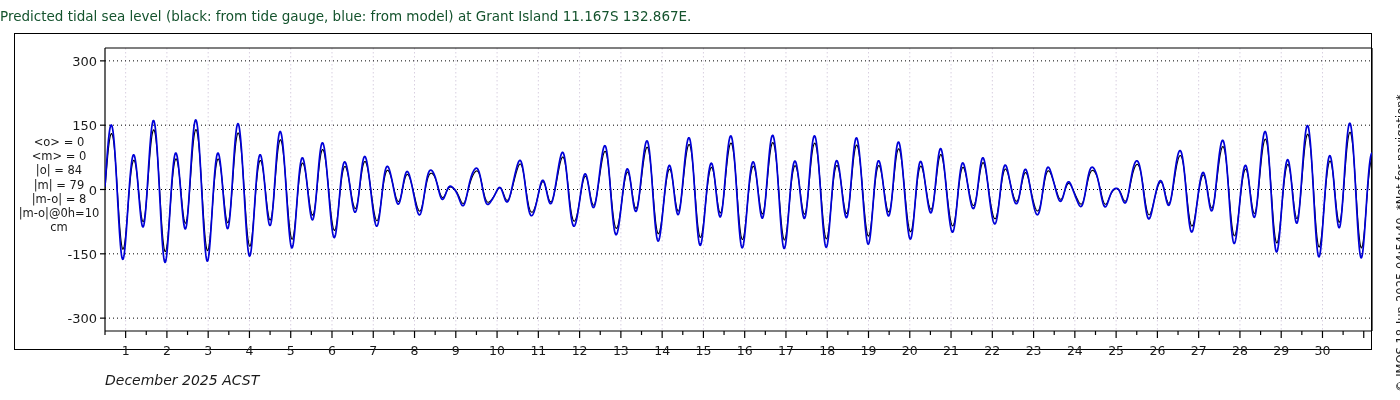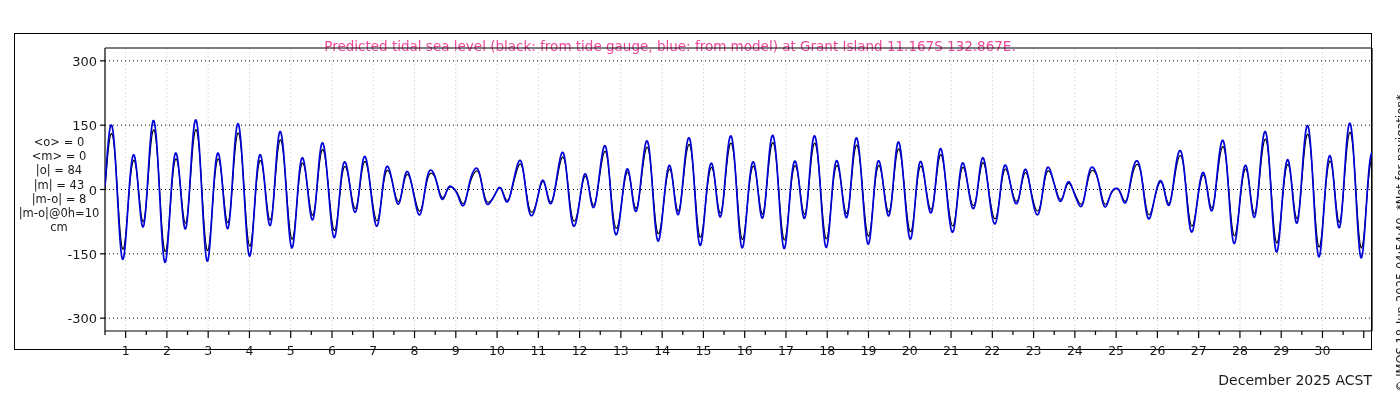--- a/index.html
+++ b/index.html
@@ -18,25 +18,24 @@
   #figure {
     position: relative;
     width: 1400px;
     height: 400px;
   }
   #chart-title {
     position: absolute;
     left: 0;
     top: 8px;
     width: 1340px;
-    text-align: center;
+    text-align: left;
     font-size: 13.5px;
-    color: #ec4899;
-    white-space: nowrap;
-    margin-top: 30px;
+    color: #14532d;
+    white-space: nowrap;
   }
   #outer-frame {
     position: absolute;
     left: 14px;
     top: 33px;
     width: 1358px;
     height: 317px;
     border: 1px solid #000000;
     box-sizing: border-box;
   }
@@ -57,23 +56,24 @@
   #plot-svg {
     position: absolute;
     left: 0;
     top: 0;
   }
   #xaxis-title {
     position: absolute;
     left: 105px;
     top: 372px;
     width: 1267px;
-    text-align: right;
+    text-align: left;
     font-size: 14px;
     color: #1a1a1a;
+    font-style: italic;
   }
   #credit {
     position: absolute;
     right: 1px;
     top: 0;
     width: 22px;
     height: 400px;
   }
   #credit span {
     display: block;
@@ -103,21 +103,21 @@
 <div id="figure">
 
   <div id="chart-title">Predicted tidal sea level (black: from tide gauge, blue: from model) at Grant Island 11.167S 132.867E.</div>
 
   <div id="outer-frame"></div>
 
   <div id="stats-block">
       <div>&lt;o&gt; = 0</div>
       <div>&lt;m&gt; = 0</div>
       <div>|o| = 84</div>
-      <div>|m| = 43</div>
+      <div>|m| = 79</div>
       <div>|m-o| = 8</div>
       <div>|m-o|@0h=10</div>
       <div>cm</div>
     </div>
 
   <svg id="plot-svg" width="1400" height="400">
     <defs>
         <clipPath id="plotclip">
           <rect x="105" y="48" width="1267" height="283"></rect>
         </clipPath>

